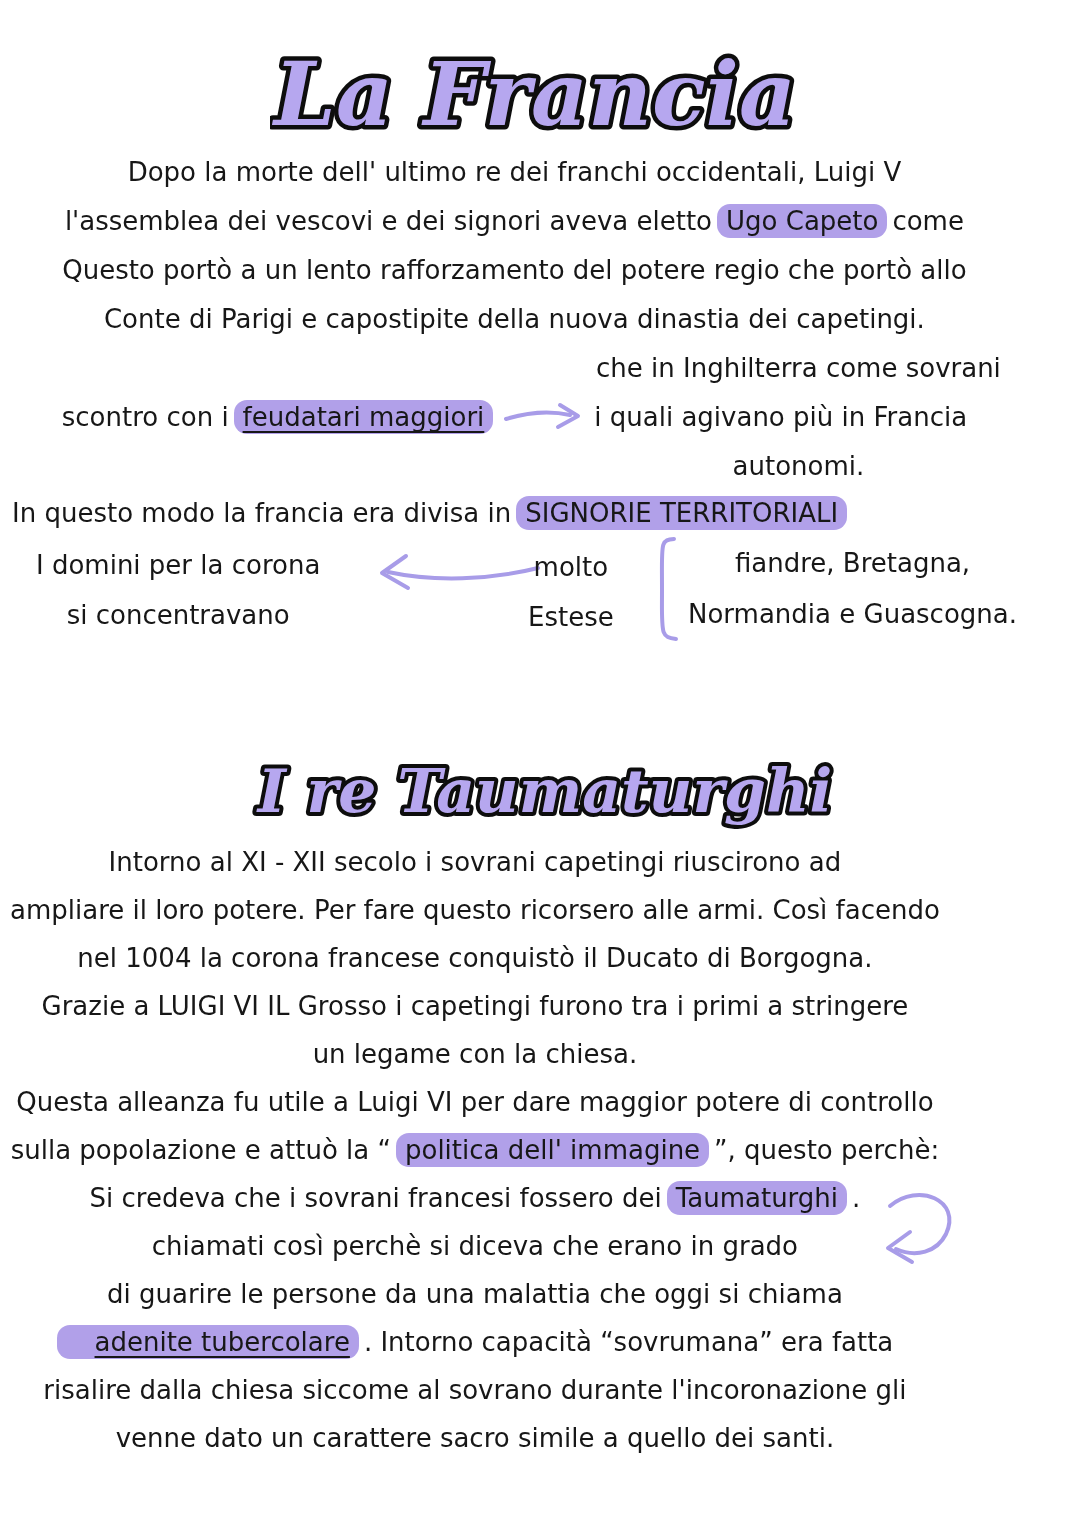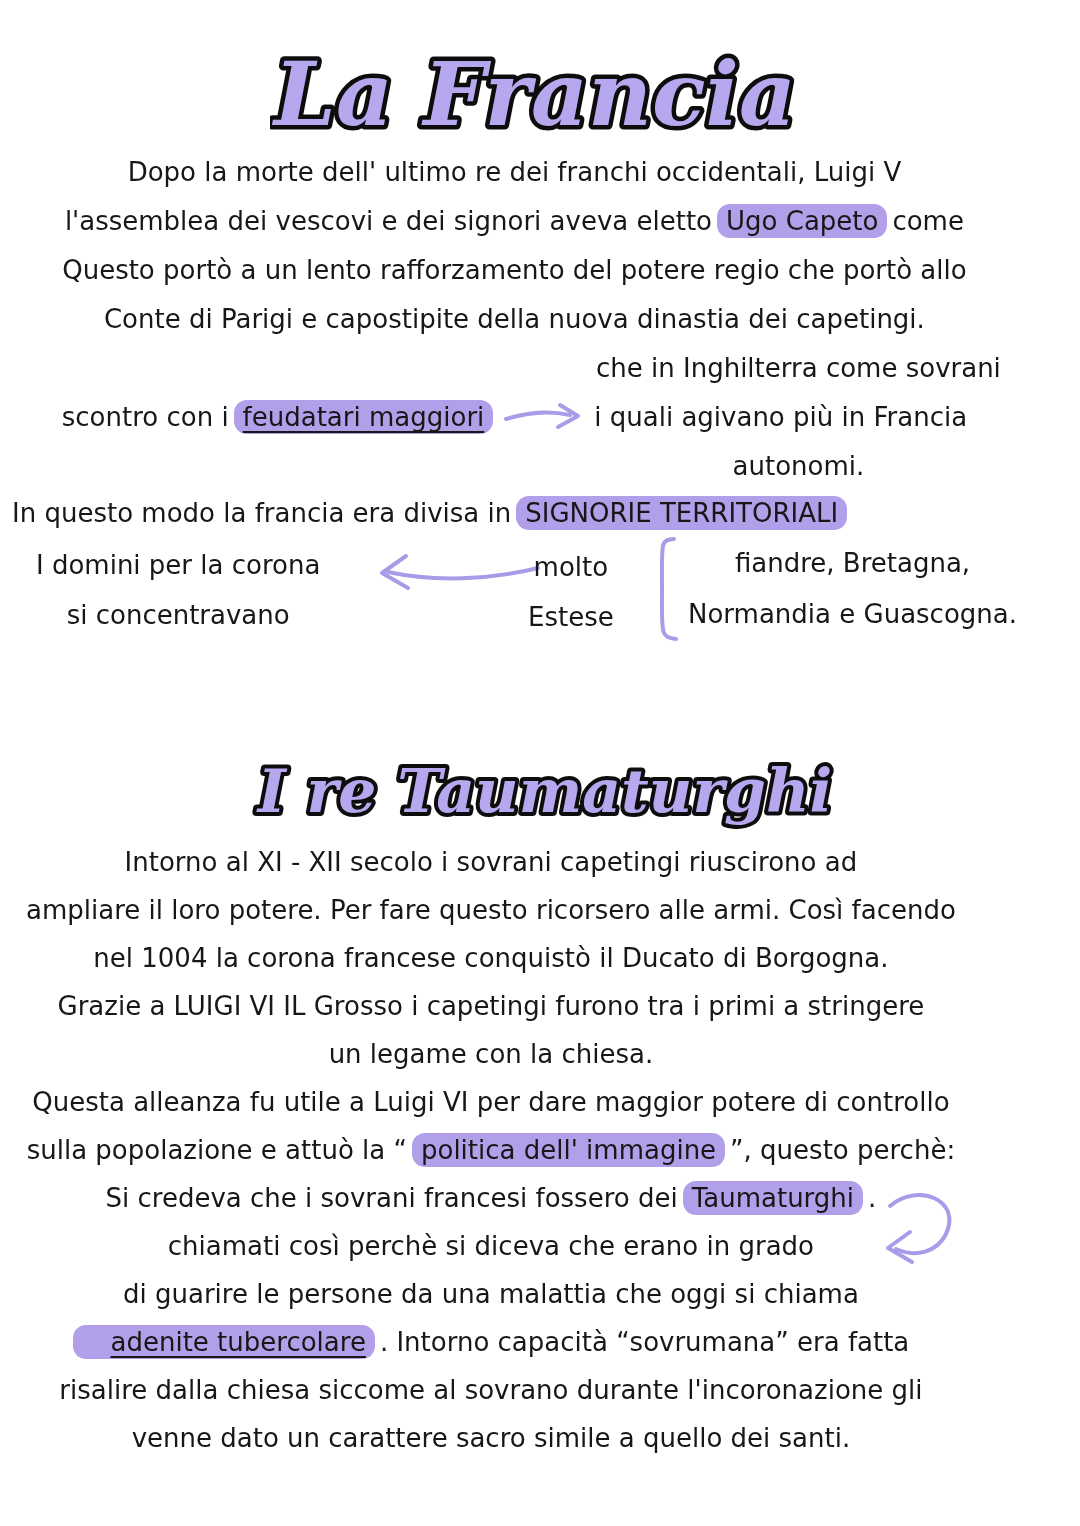--- a/index.html
+++ b/index.html
@@ -15,21 +15,21 @@
   .page{position:absolute;inset:0;text-align:center;}
   .title-svg{position:absolute;}
   .bubble{
     font-family:"DejaVu Serif",serif;font-style:italic;font-weight:bold;
     fill:var(--title-fill);stroke:var(--title-outline);paint-order:stroke;
     stroke-linejoin:round;stroke-linecap:round;
   }
   .bubble.t1{font-size:88px;stroke-width:9px;}
   .bubble.t2{font-size:60px;stroke-width:8px;}
   .para{position:absolute;font-size:26px;line-height:49px;white-space:nowrap;}
-  .para.tight{line-height:48px;margin-left:16px;}
+  .para.tight{line-height:48px;}
   .line{white-space:nowrap;}
   .ind{padding-left:568px;}
   .hl{
     background:var(--hl);padding:2px 9px;border-radius:13px;margin:0 5px;
     color:var(--ink);
   }
   .hl.u{text-decoration:underline;text-underline-offset:5px;text-decoration-thickness:2px;}
   .hl.first{margin-left:0;padding-left:38px;}
   .acc{stroke:var(--accent);fill:none;stroke-width:4;stroke-linecap:round;stroke-linejoin:round;}
   .inline-arrow{vertical-align:-6px;margin:0 6px;}

